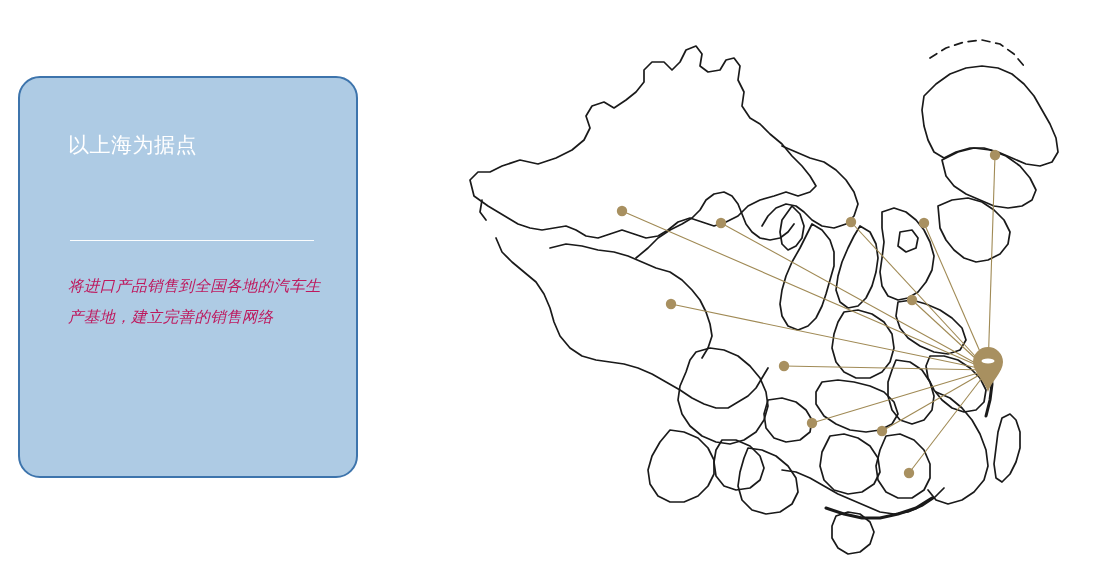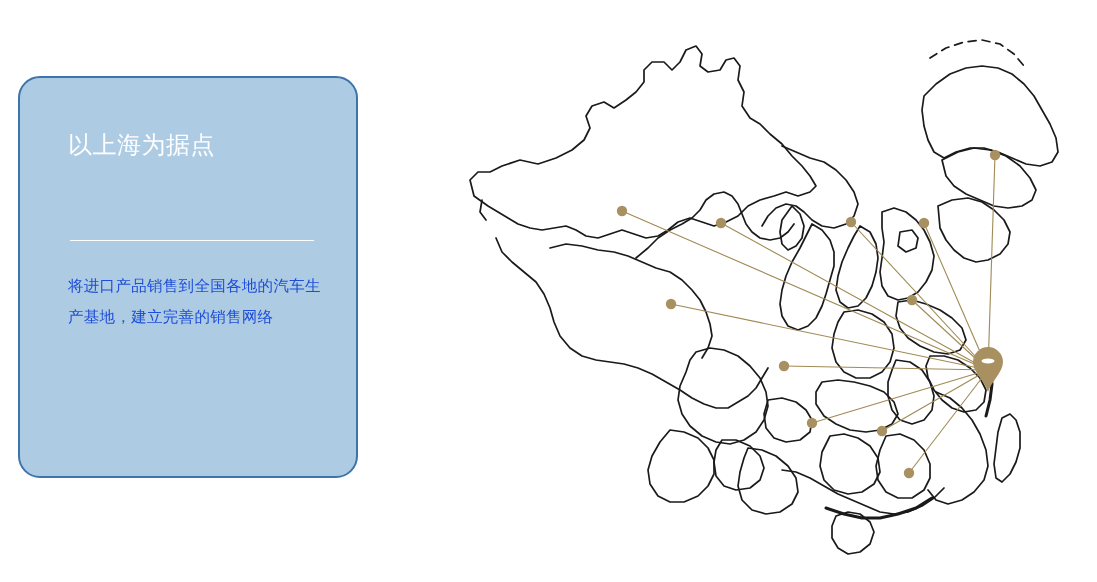--- a/index.html
+++ b/index.html
@@ -27,21 +27,21 @@
     border: 2px solid #3d74ac;
     border-radius: 22px;
   }
 
   #panel-heading {
     position: absolute;
     left: 48px;
     top: 52px;
     width: 280px;
     color: #ffffff;
-    font-size: 24px;
+    font-size: 21px;
     line-height: 30px;
     font-weight: 400;
     letter-spacing: 0.5px;
     white-space: nowrap;
   }
   #panel-heading .hl { display: block; }
 
   #panel-divider {
     position: absolute;
     left: 50px;
@@ -50,24 +50,25 @@
     height: 1px;
     background: #ffffff;
     opacity: 0.95;
   }
 
   #panel-body {
     position: absolute;
     left: 48px;
     top: 192px;
     width: 262px;
-    color: #1d4ed8;
+    color: #be185d;
     font-size: 15.5px;
     line-height: 31px;
     letter-spacing: 0.3px;
+    font-style: italic;
   }
 
   
   #map-area {
     position: absolute;
     left: 430px;
     top: 0px;
     width: 667px;
     height: 582px;
   }

